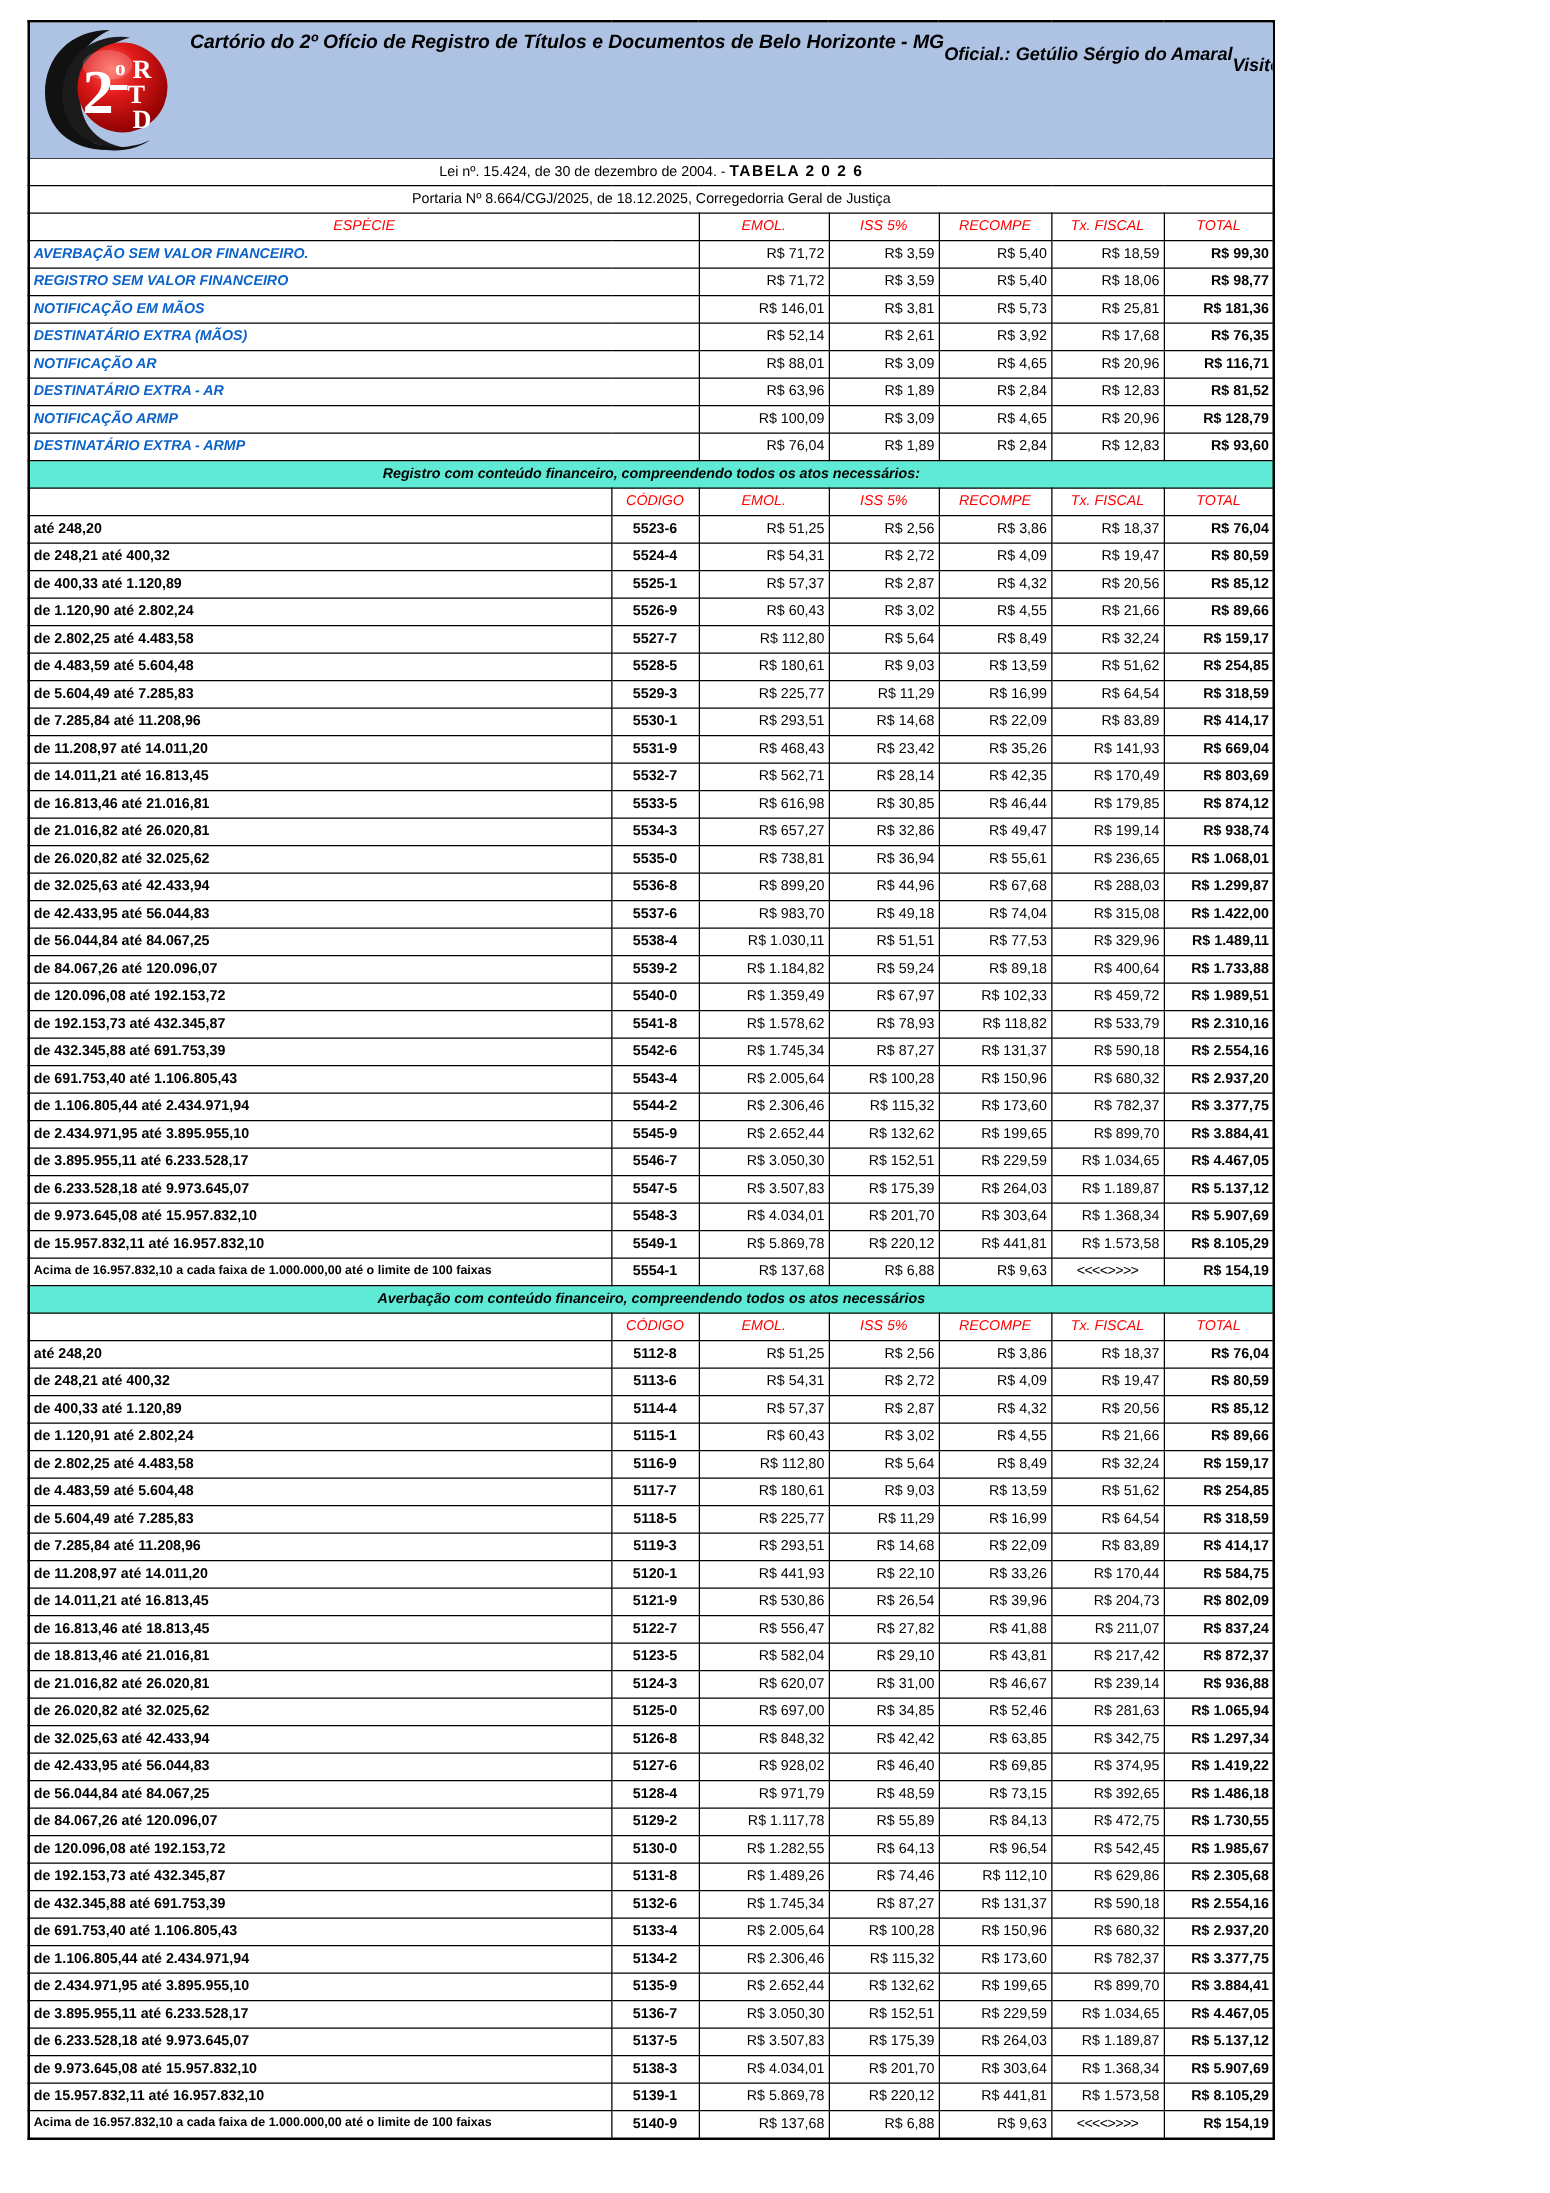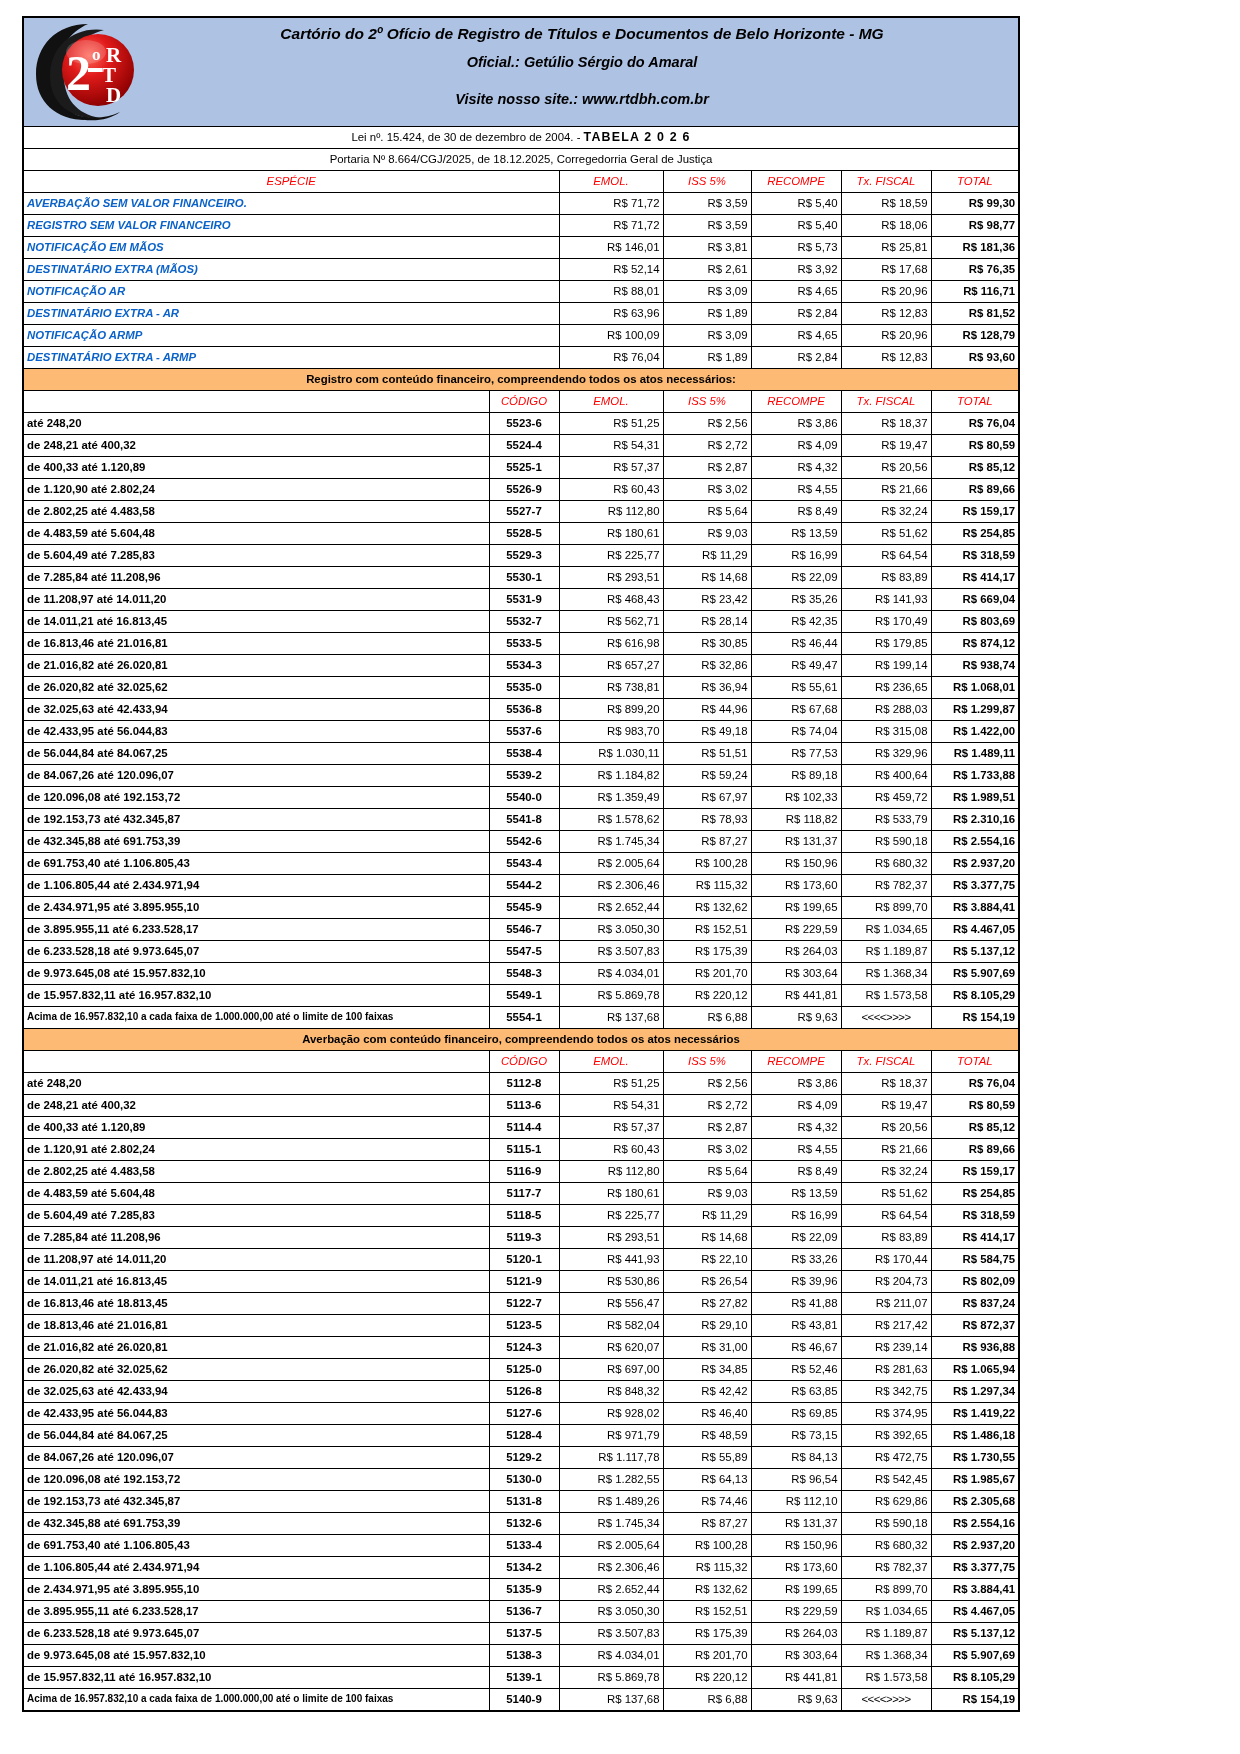--- a/index.html
+++ b/index.html
@@ -36,43 +36,43 @@
   }
   .banner-inner{
     position:relative;height:108px;
   }
   .logo{
     position:absolute;left:6px;top:2px;width:120px;height:104px;
   }
   .banner-text{
     margin-left:128px;margin-right:6px;
     height:108px;
-    display:flex;flex-direction:column;justify-content:flex-start;
+    display:flex;flex-direction:row;justify-content:flex-start;
     padding-top:6px;box-sizing:border-box;
   }
   .bt1{font-size:15.5px;font-weight:bold;font-style:italic;text-align:center;color:#000;padding-top:2px;}
   .bt2{font-size:14.5px;font-weight:bold;font-style:italic;text-align:center;color:#000;padding-top:13px;}
   .bt3{font-size:14.5px;font-weight:bold;font-style:italic;text-align:center;color:#000;padding-top:22px;}
 
   .lawline{text-align:center;height:25px;font-size:12.4px;}
   .lawline .tabela{font-weight:bold;letter-spacing:1.2px;font-size:12.4px;}
   .portaria{text-align:center;height:24px;font-size:12.4px;}
 
   
   .colhead td{
     color:#ff0000;font-weight:normal;font-style:italic;
     text-align:center;font-size:12.6px;height:22px;
   }
   .colhead td.blank{color:#000;}
 
   
   .secbanner{
-    background:#fdba74;
+    background:#5eead4;
     text-align:center;
-    font-weight:bold;
+    font-weight:bold;font-style:italic;
     font-size:13.4px;
     height:27px;
   }
 
   
   .especie{
     color:#0b62c8;font-weight:bold;font-style:italic;
     font-size:12.3px;text-align:left;
   }
   .faixa{

